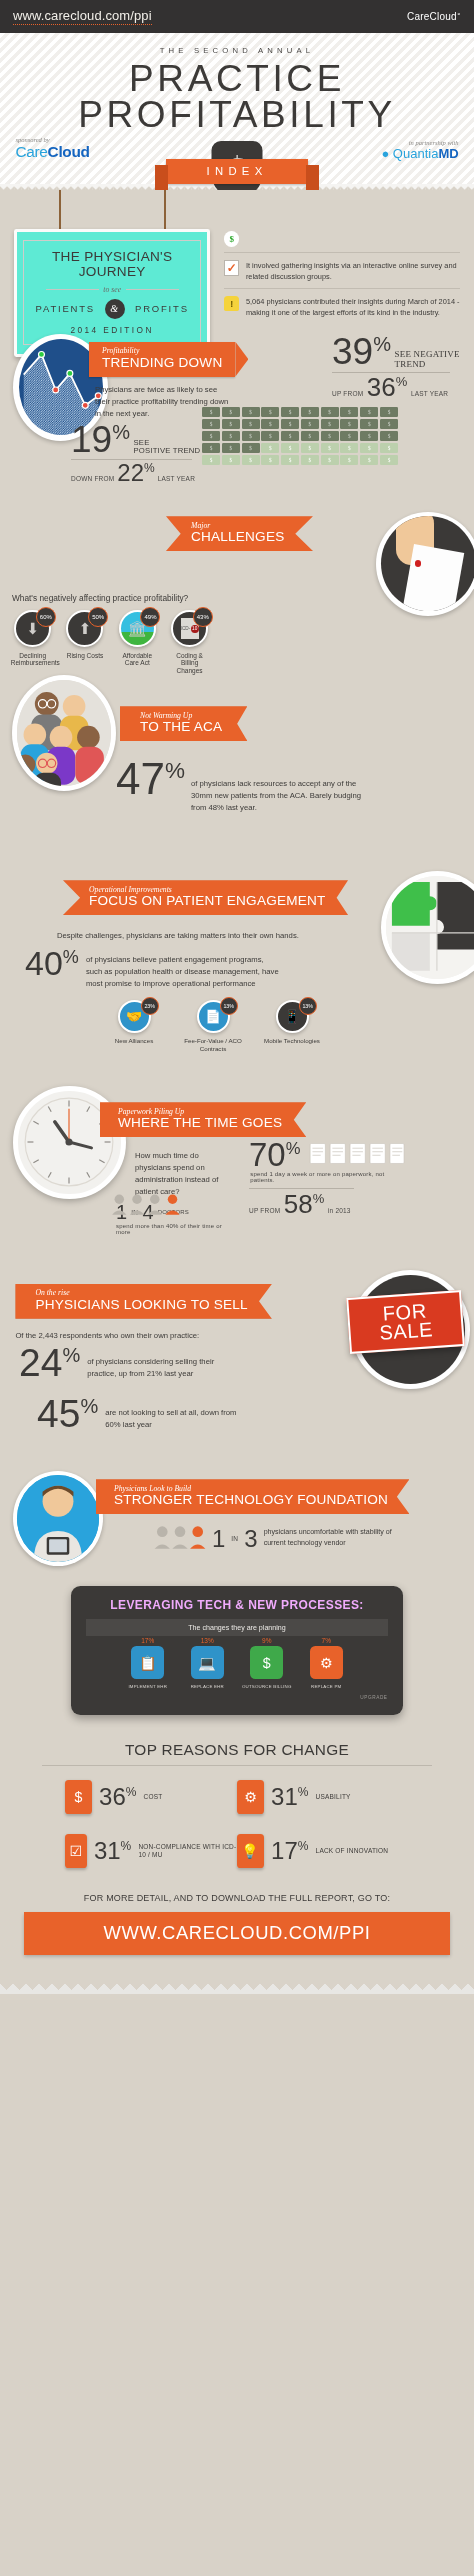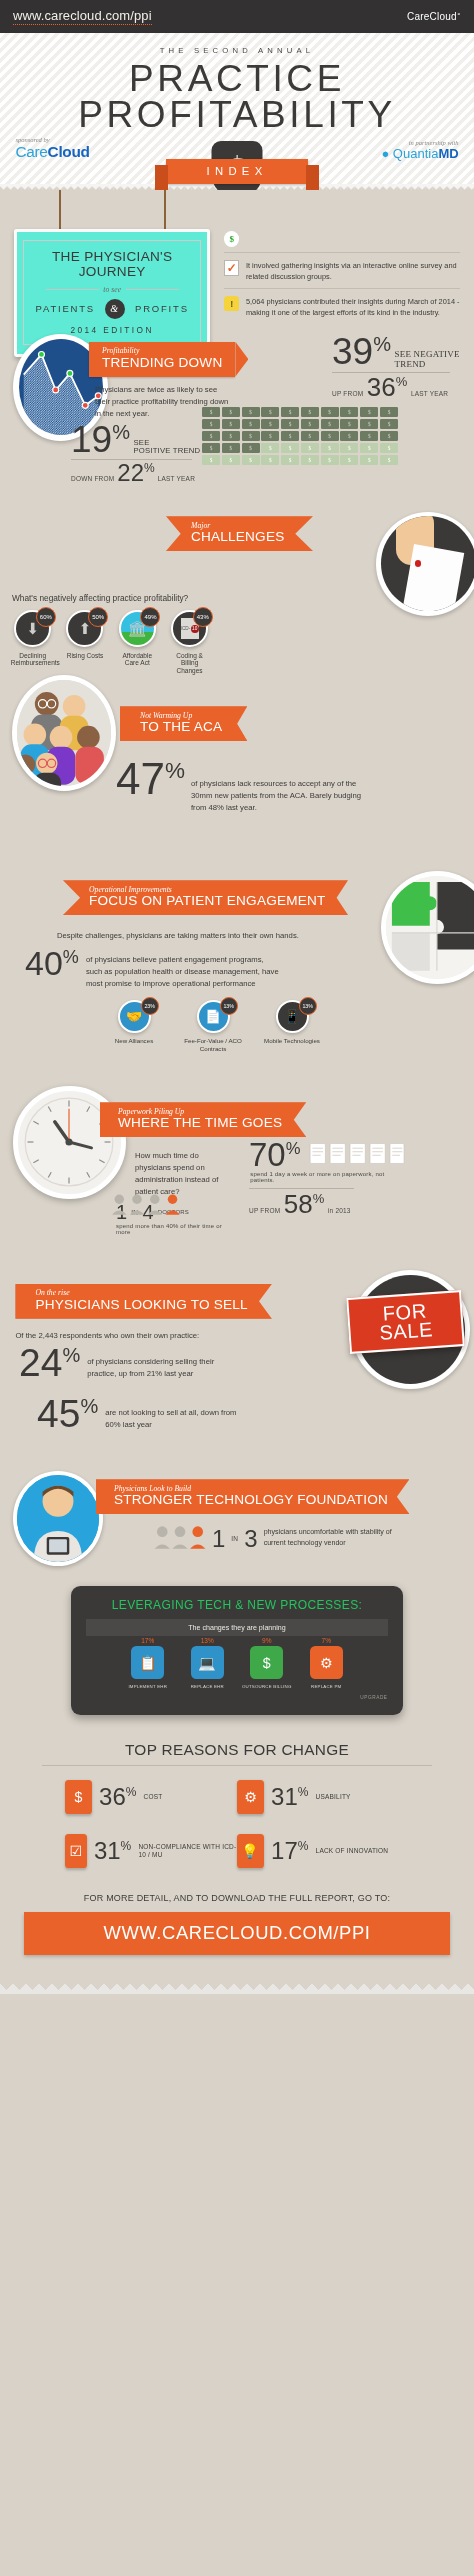--- a/index.html
+++ b/index.html
@@ -186,21 +186,21 @@
     padding:7.1px 10.7px; text-align:center; transform:rotate(-4deg);
   }
   .forsale .fs1{ font-size:20px; line-height:.95; letter-spacing:0.6px;}
   .forsale .fs2{ font-size:20px; line-height:.95; letter-spacing:0.6px;}
 
   
   .tablet{
     margin:0 auto; width:332px; background:#3b3937; border-radius:9.5px; padding:12px 15.4px 15.4px;
     box-shadow:0 3.6px 8.3px rgba(0,0,0,.3);
   }
-  .tablet h3{ color:#22c55e; text-align:center; font-size:12px; font-weight:normal; letter-spacing:0.4px;}
+  .tablet h3{ color:#f0abfc; text-align:center; font-size:12px; font-weight:bold; letter-spacing:0.4px;}
   .tab-sub{ background:#4b4947; color:#eceae6; text-align:center; font-size:7.1px; padding:4.2px; margin:7.1px 0 10.7px;}
   .tiles{ display:flex; justify-content:center; gap:9.5px;}
   .tile{ width:50px; text-align:center; position:relative;}
   .tile .sq{ width:33px;height:33px;border-radius:5.3px; margin:0 auto; display:flex;align-items:center;justify-content:center;
              font-size:14.2px; color:#fff;}
   .tile .pcttop{ position:absolute; top:-9.5px; left:50%; transform:translateX(-50%);
                  color:#e8622a; font-size:6.5px; }
   .tile .lbl{ color:#d8d5d0; font-size:4.4px; margin-top:4.2px; letter-spacing:0.2px;}
   .upgrade{ text-align:right; color:#9b9894; font-size:4.7px; margin-top:6px; letter-spacing:0.6px;}
 

